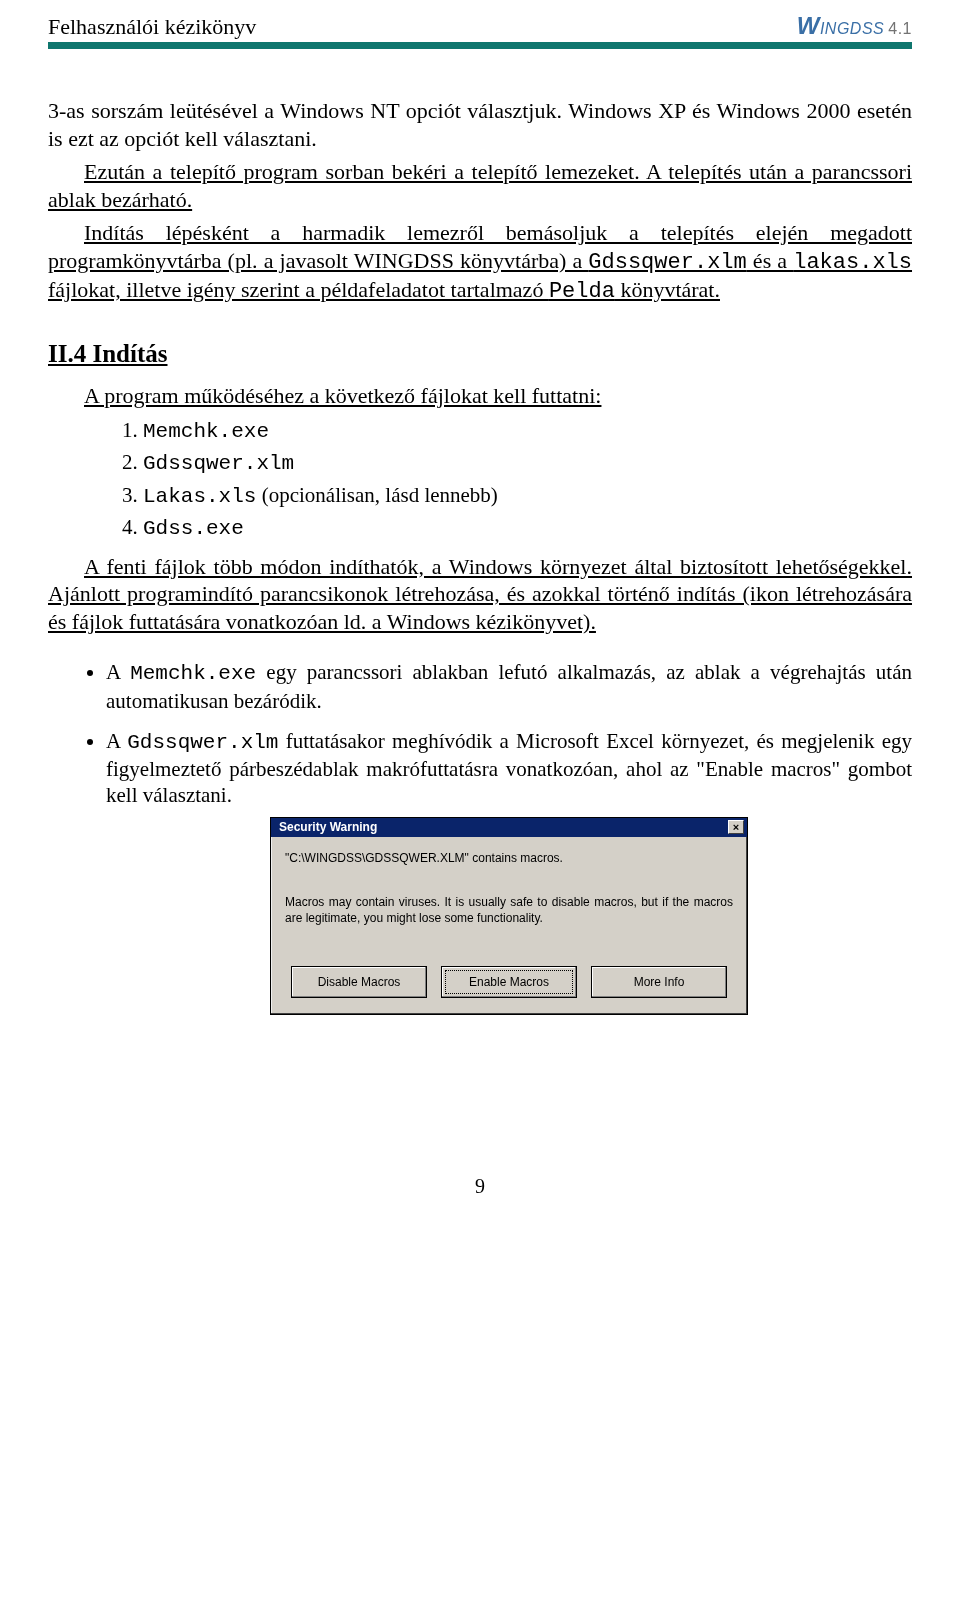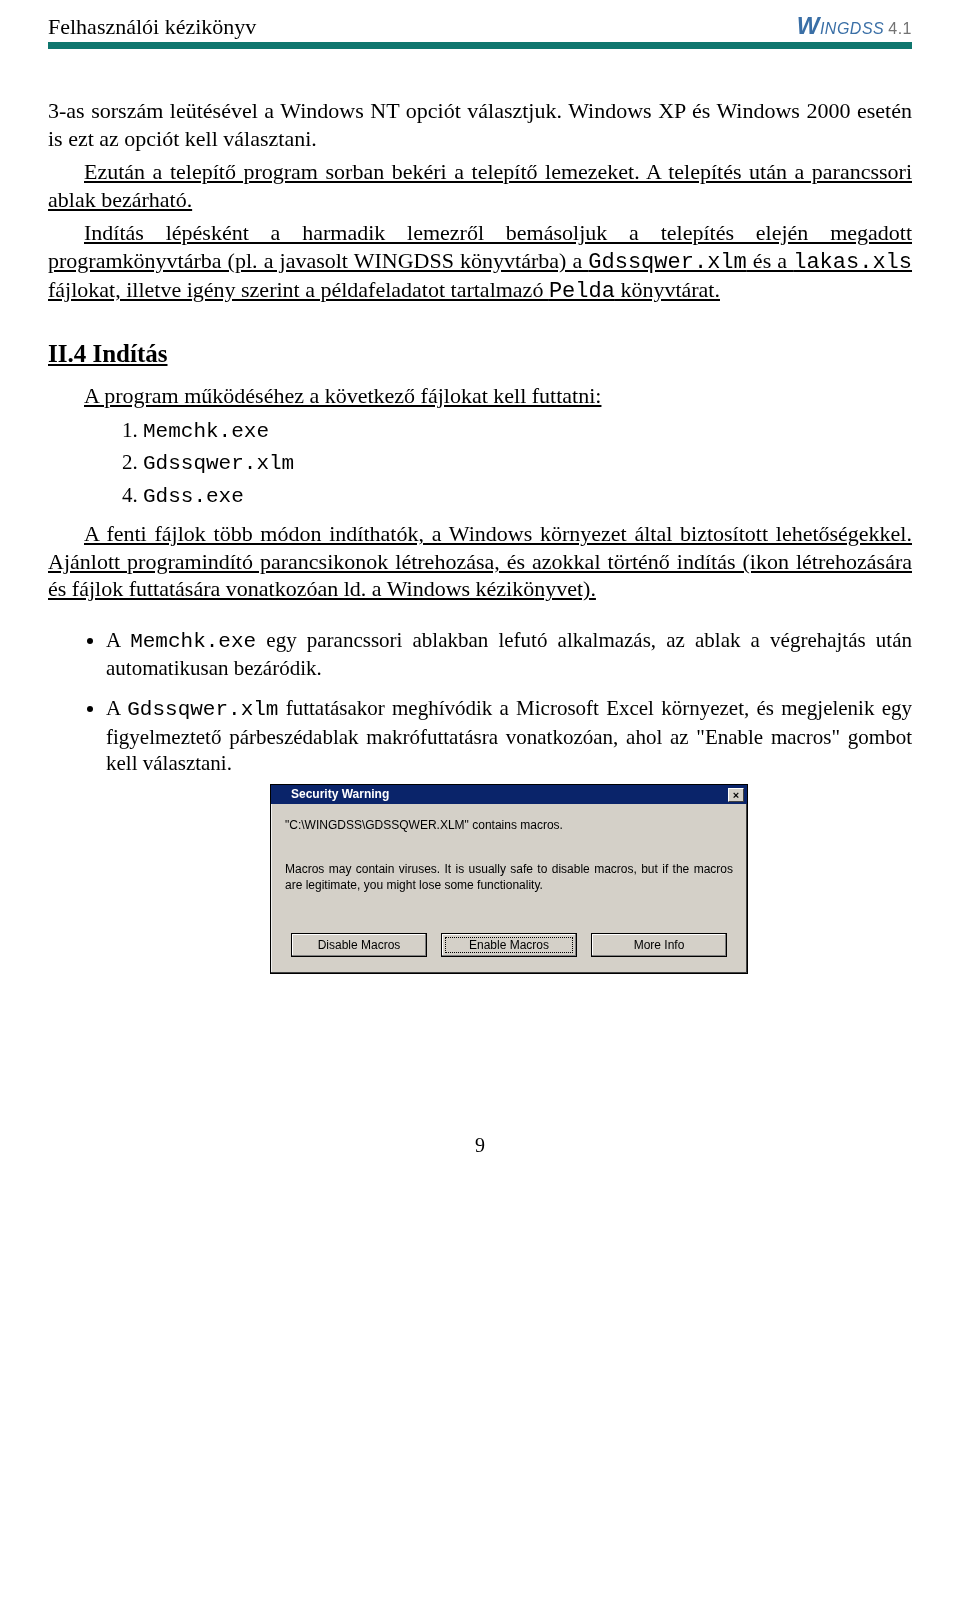--- a/index.html
+++ b/index.html
@@ -94,21 +94,21 @@
     box-shadow: inset -1px -1px 0 #404040, inset 1px 1px 0 #f0f0f0;
     font-family: Tahoma, Verdana, sans-serif;
     font-size: 12px;
   }
   .dlg-titlebar {
     background: #0a246a;
     color: #fff;
     display: flex;
     justify-content: space-between;
     align-items: center;
-    padding: 2px 3px 2px 20px;
+    padding: 2px 3px 2px 8px;
     font-weight: bold;
     font-size: 12px;
   }
   .dlg-close {
     width: 16px;
     height: 14px;
     background: #d4d0c8;
     color: #000;
     text-align: center;
     line-height: 12px;
@@ -131,21 +131,21 @@
     line-height: 1.35;
   }
   .dlg-buttons {
     display: flex;
     justify-content: space-between;
     gap: 14px;
     padding: 0 6px;
   }
   .wbtn {
     flex: 1;
-    height: 24px;
+    height: 32px;
     background: #d4d0c8;
     border: 1px solid #000;
     box-shadow: inset -1px -1px 0 #808080, inset 1px 1px 0 #fff;
     font-family: Tahoma, Verdana, sans-serif;
     font-size: 12px;
     padding: 0;
     cursor: pointer;
   }
   .wbtn.default {
     outline: 1px dotted #000;
@@ -180,20 +180,21 @@
     <span>Indítás lépésként a harmadik lemezről bemásoljuk a telepítés elején megadott programkönyvtárba (pl. a javasolt WINGDSS könyvtárba) a </span><span class="mono">Gdssqwer.xlm</span><span> és a </span><span class="mono">lakas.xls</span><span> fájlokat, illetve igény szerint a példafeladatot tartalmazó </span><span class="mono">Pelda</span><span> könyvtárat.</span>
   </p>
 
   <h2 class="section">II.4  Indítás</h2>
 
   <p class="indent">A program működéséhez a következő fájlokat kell futtatni:</p>
 
   <ol class="sublist">
     <li><span>1. </span><span class="mono">Memchk.exe</span></li>
     <li><span>2. </span><span class="mono">Gdssqwer.xlm</span></li>
+    <li><span>3. </span><span class="mono">Lakas.xls</span><span> (opcionálisan, lásd lennebb)</span></li>
     <li><span>4. </span><span class="mono">Gdss.exe</span></li>
   </ol>
 
   <p class="indent">A fenti fájlok több módon indíthatók, a Windows környezet által biztosított lehetőségekkel. Ajánlott programindító parancsikonok létrehozása, és azokkal történő indítás (ikon létrehozására és fájlok futtatására vonatkozóan ld. a Windows kézikönyvet).</p>
 
   <ul class="bullets">
     <li>
       <span>A </span><span class="mono">Memchk.exe</span><span> egy parancssori ablakban lefutó alkalmazás, az ablak a végrehajtás után automatikusan bezáródik.</span>
     </li>
     <li>

